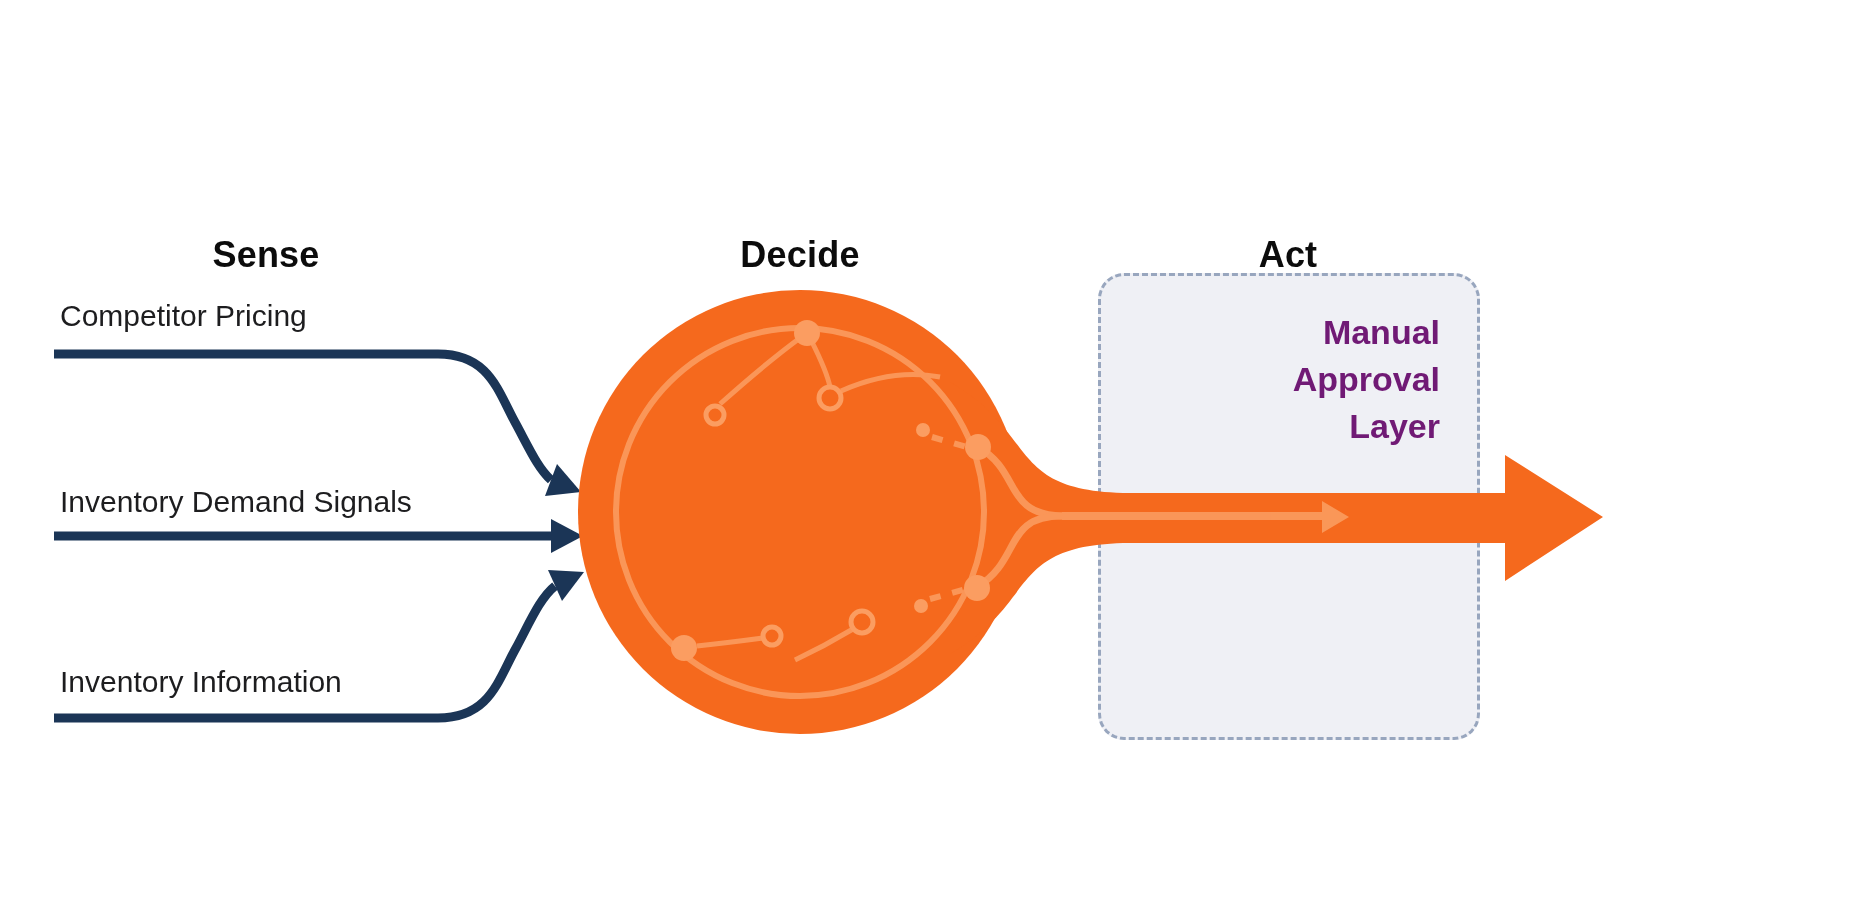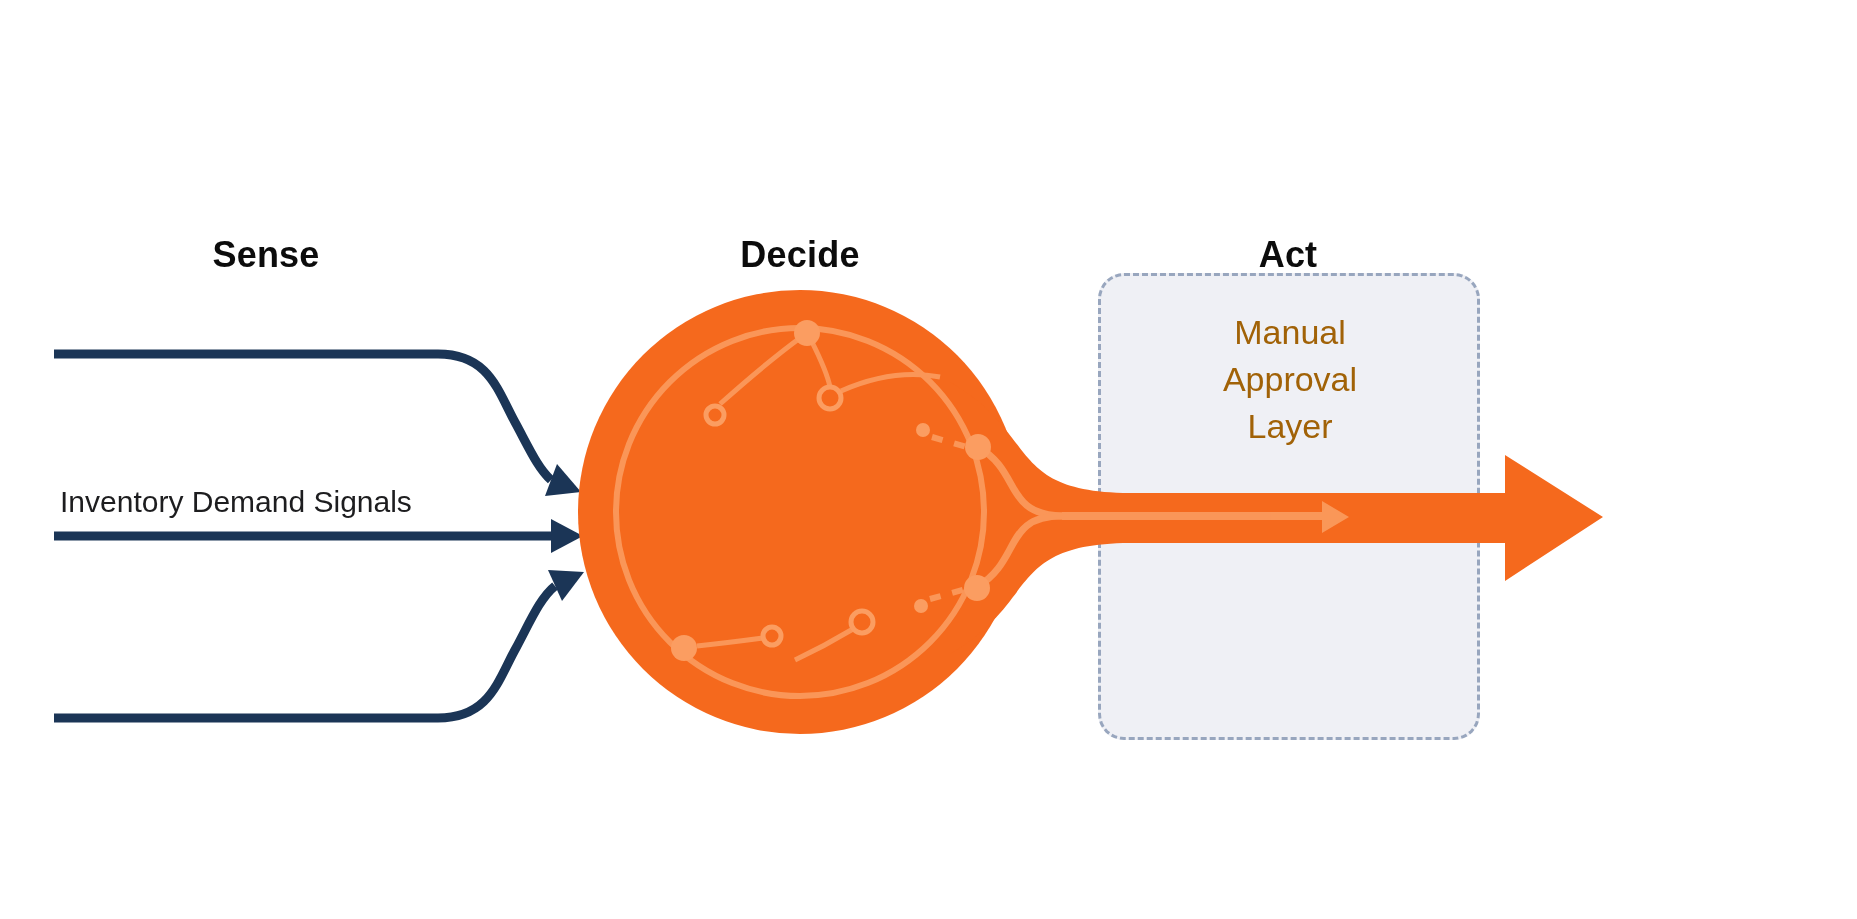--- a/index.html
+++ b/index.html
@@ -32,22 +32,22 @@
   #approval-box{
     position:absolute;left:1098px;top:273px;
     width:382px;height:467px;
     box-sizing:border-box;
     background:#EFF0F5;
     border:3px dashed #98A6BE;
     border-radius:26px;
   }
   #approval-label{
     position:absolute;left:1140px;top:309px;width:300px;
-    text-align:center;
-    font-size:34px;font-weight:400;color:#a16207;
+    text-align:right;
+    font-size:34px;font-weight:700;color:#701a75;
     line-height:47px;white-space:pre-line;
   }
   #agent-node-label{
     position:absolute;left:590px;top:447px;width:420px;
     text-align:center;
     font-size:39px;font-weight:700;color:#FBEFE2;
     line-height:45px;white-space:pre-line;
   }
   #output-label{
     position:absolute;left:1620px;top:445px;width:235px;
@@ -115,20 +115,22 @@
       <circle cx="862" cy="622" r="11"></circle>
       <circle cx="772" cy="636" r="9"></circle>
     </g>
     <polygon fill="#FB9D61" stroke="none" opacity="0.88" points="1322,501 1349,517 1322,533"></polygon>
   </svg>
 
   <div class="heading" id="heading-sense">Sense</div>
   <div class="heading" id="heading-act">Act</div>
   <div class="heading" id="heading-decide">Decide</div>
 
+  <div class="input-label" id="input-label-0">Competitor Pricing</div>
   <div class="input-label" id="input-label-1">Inventory Demand Signals</div>
+  <div class="input-label" id="input-label-2">Inventory Information</div>
 
 
   <div id="approval-label">Manual
 Approval
 Layer</div>
 
 </div>
 
 </body></html>

